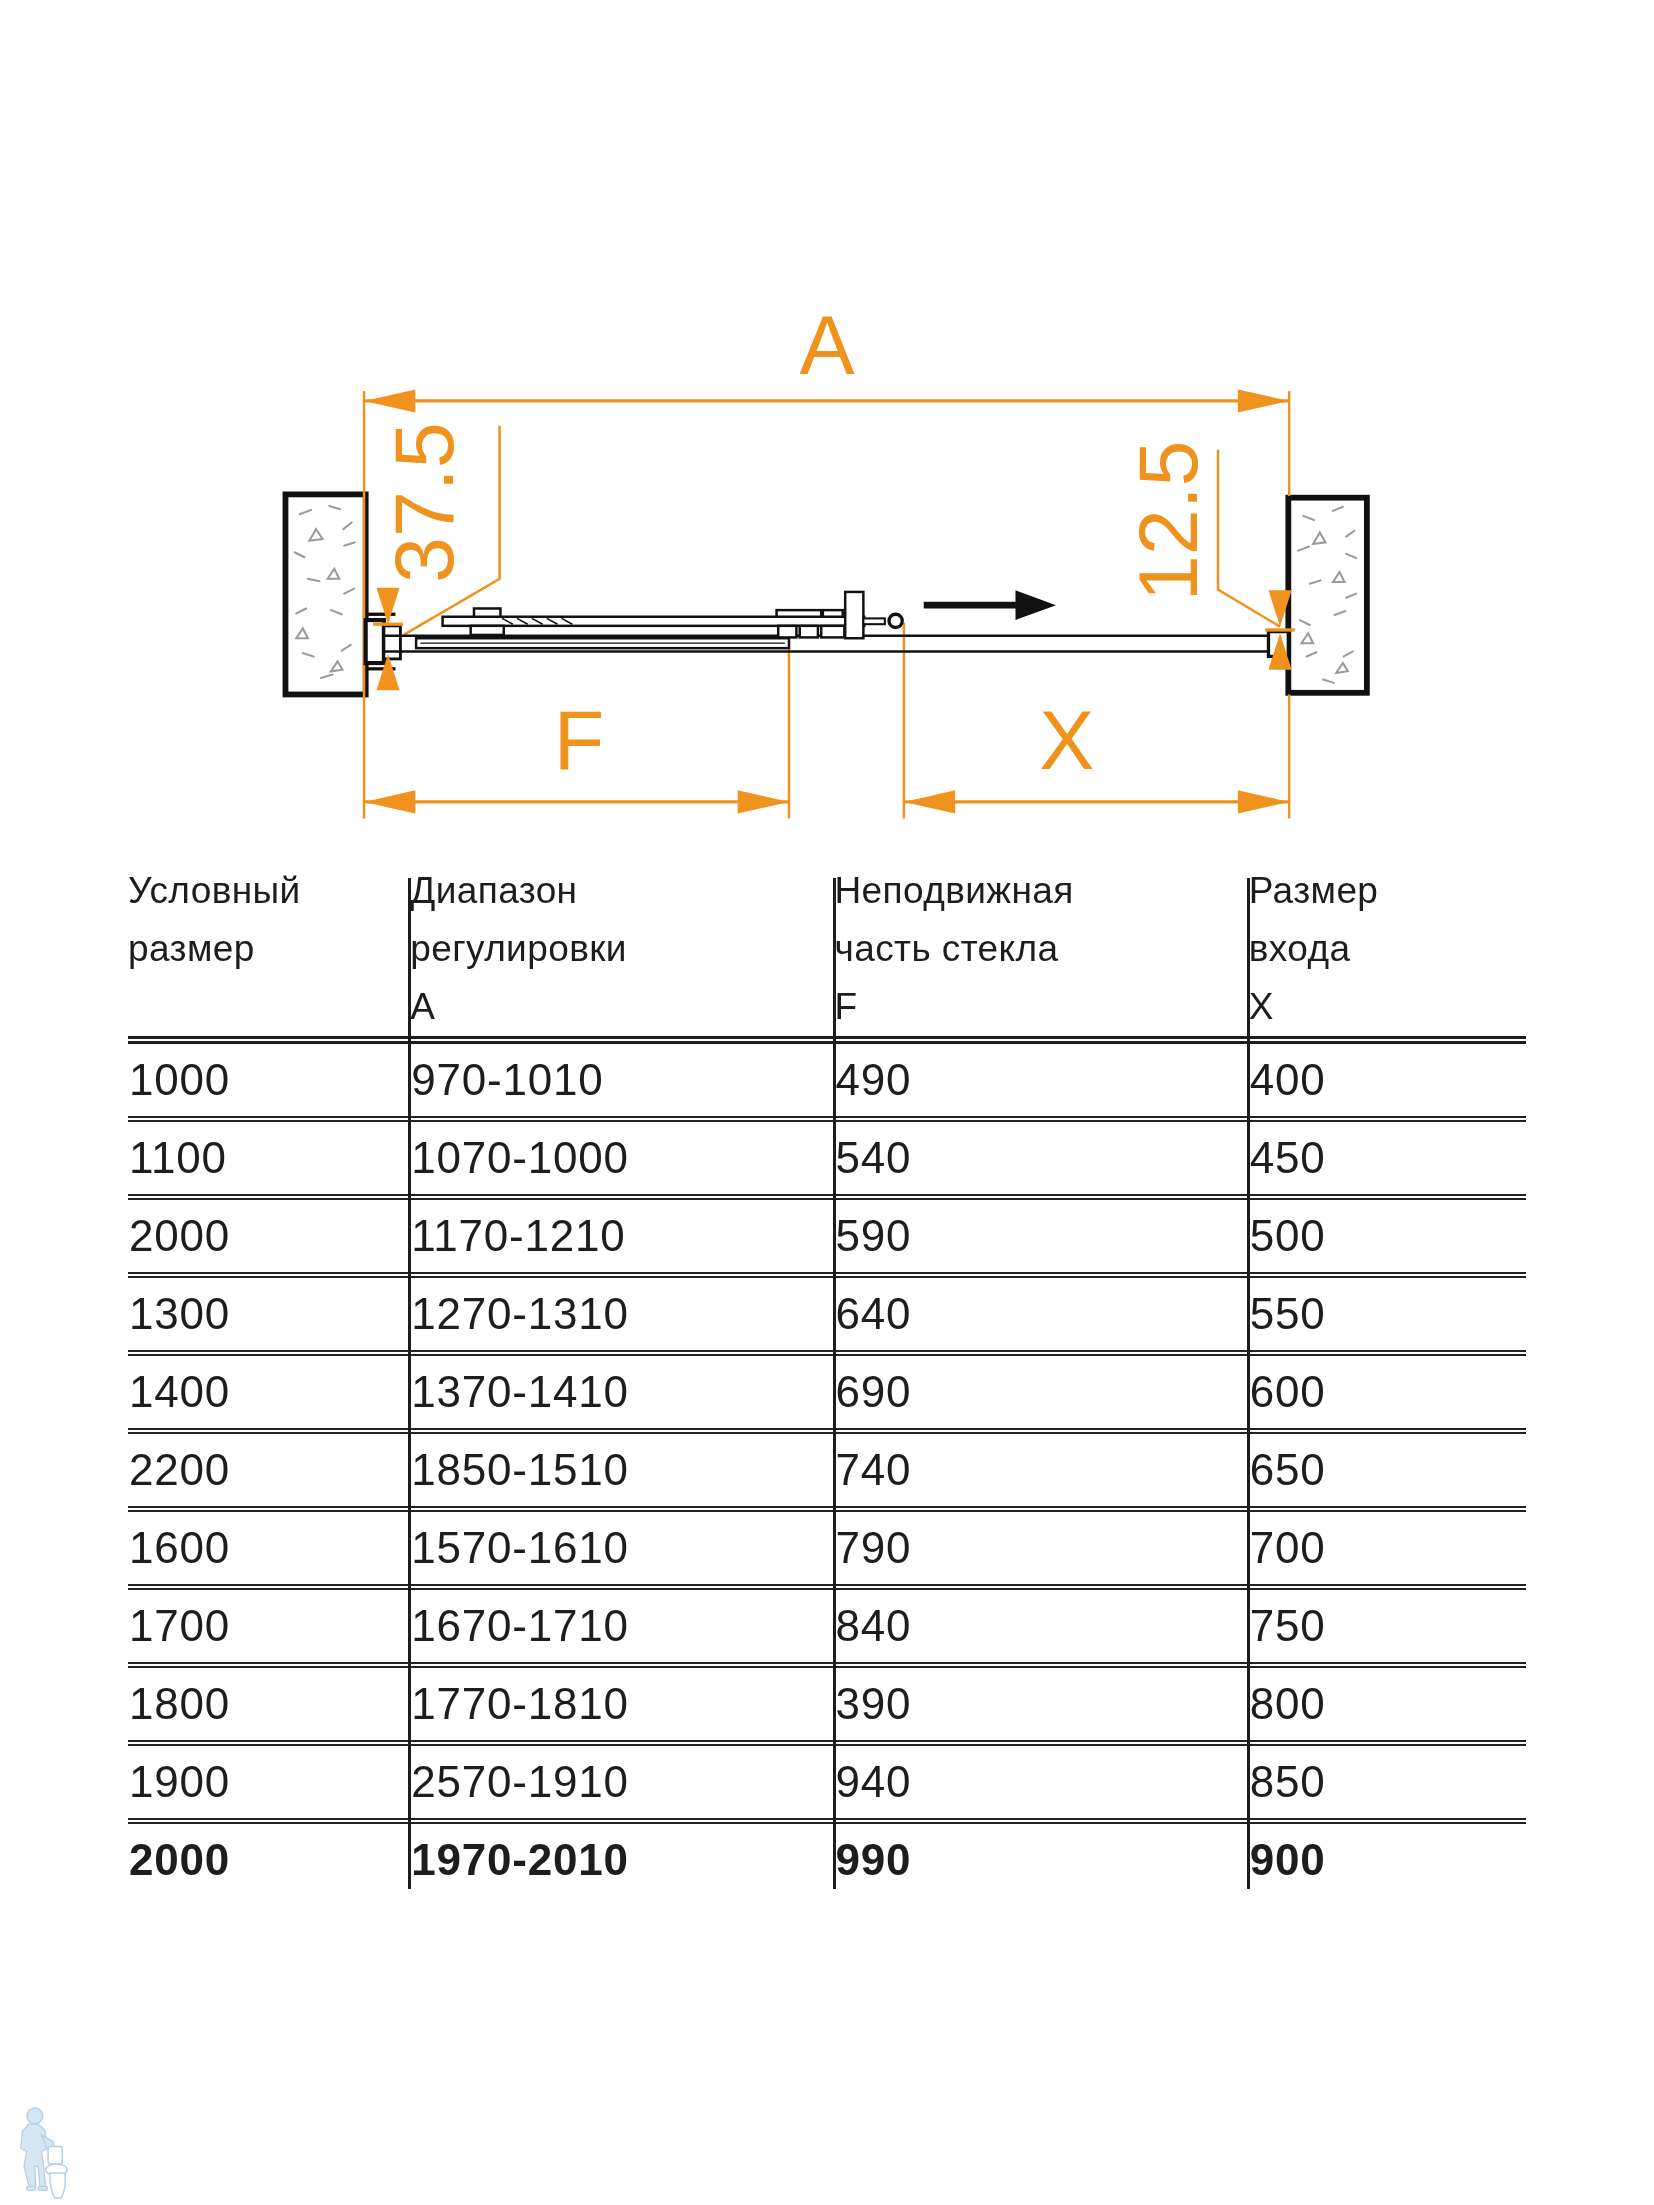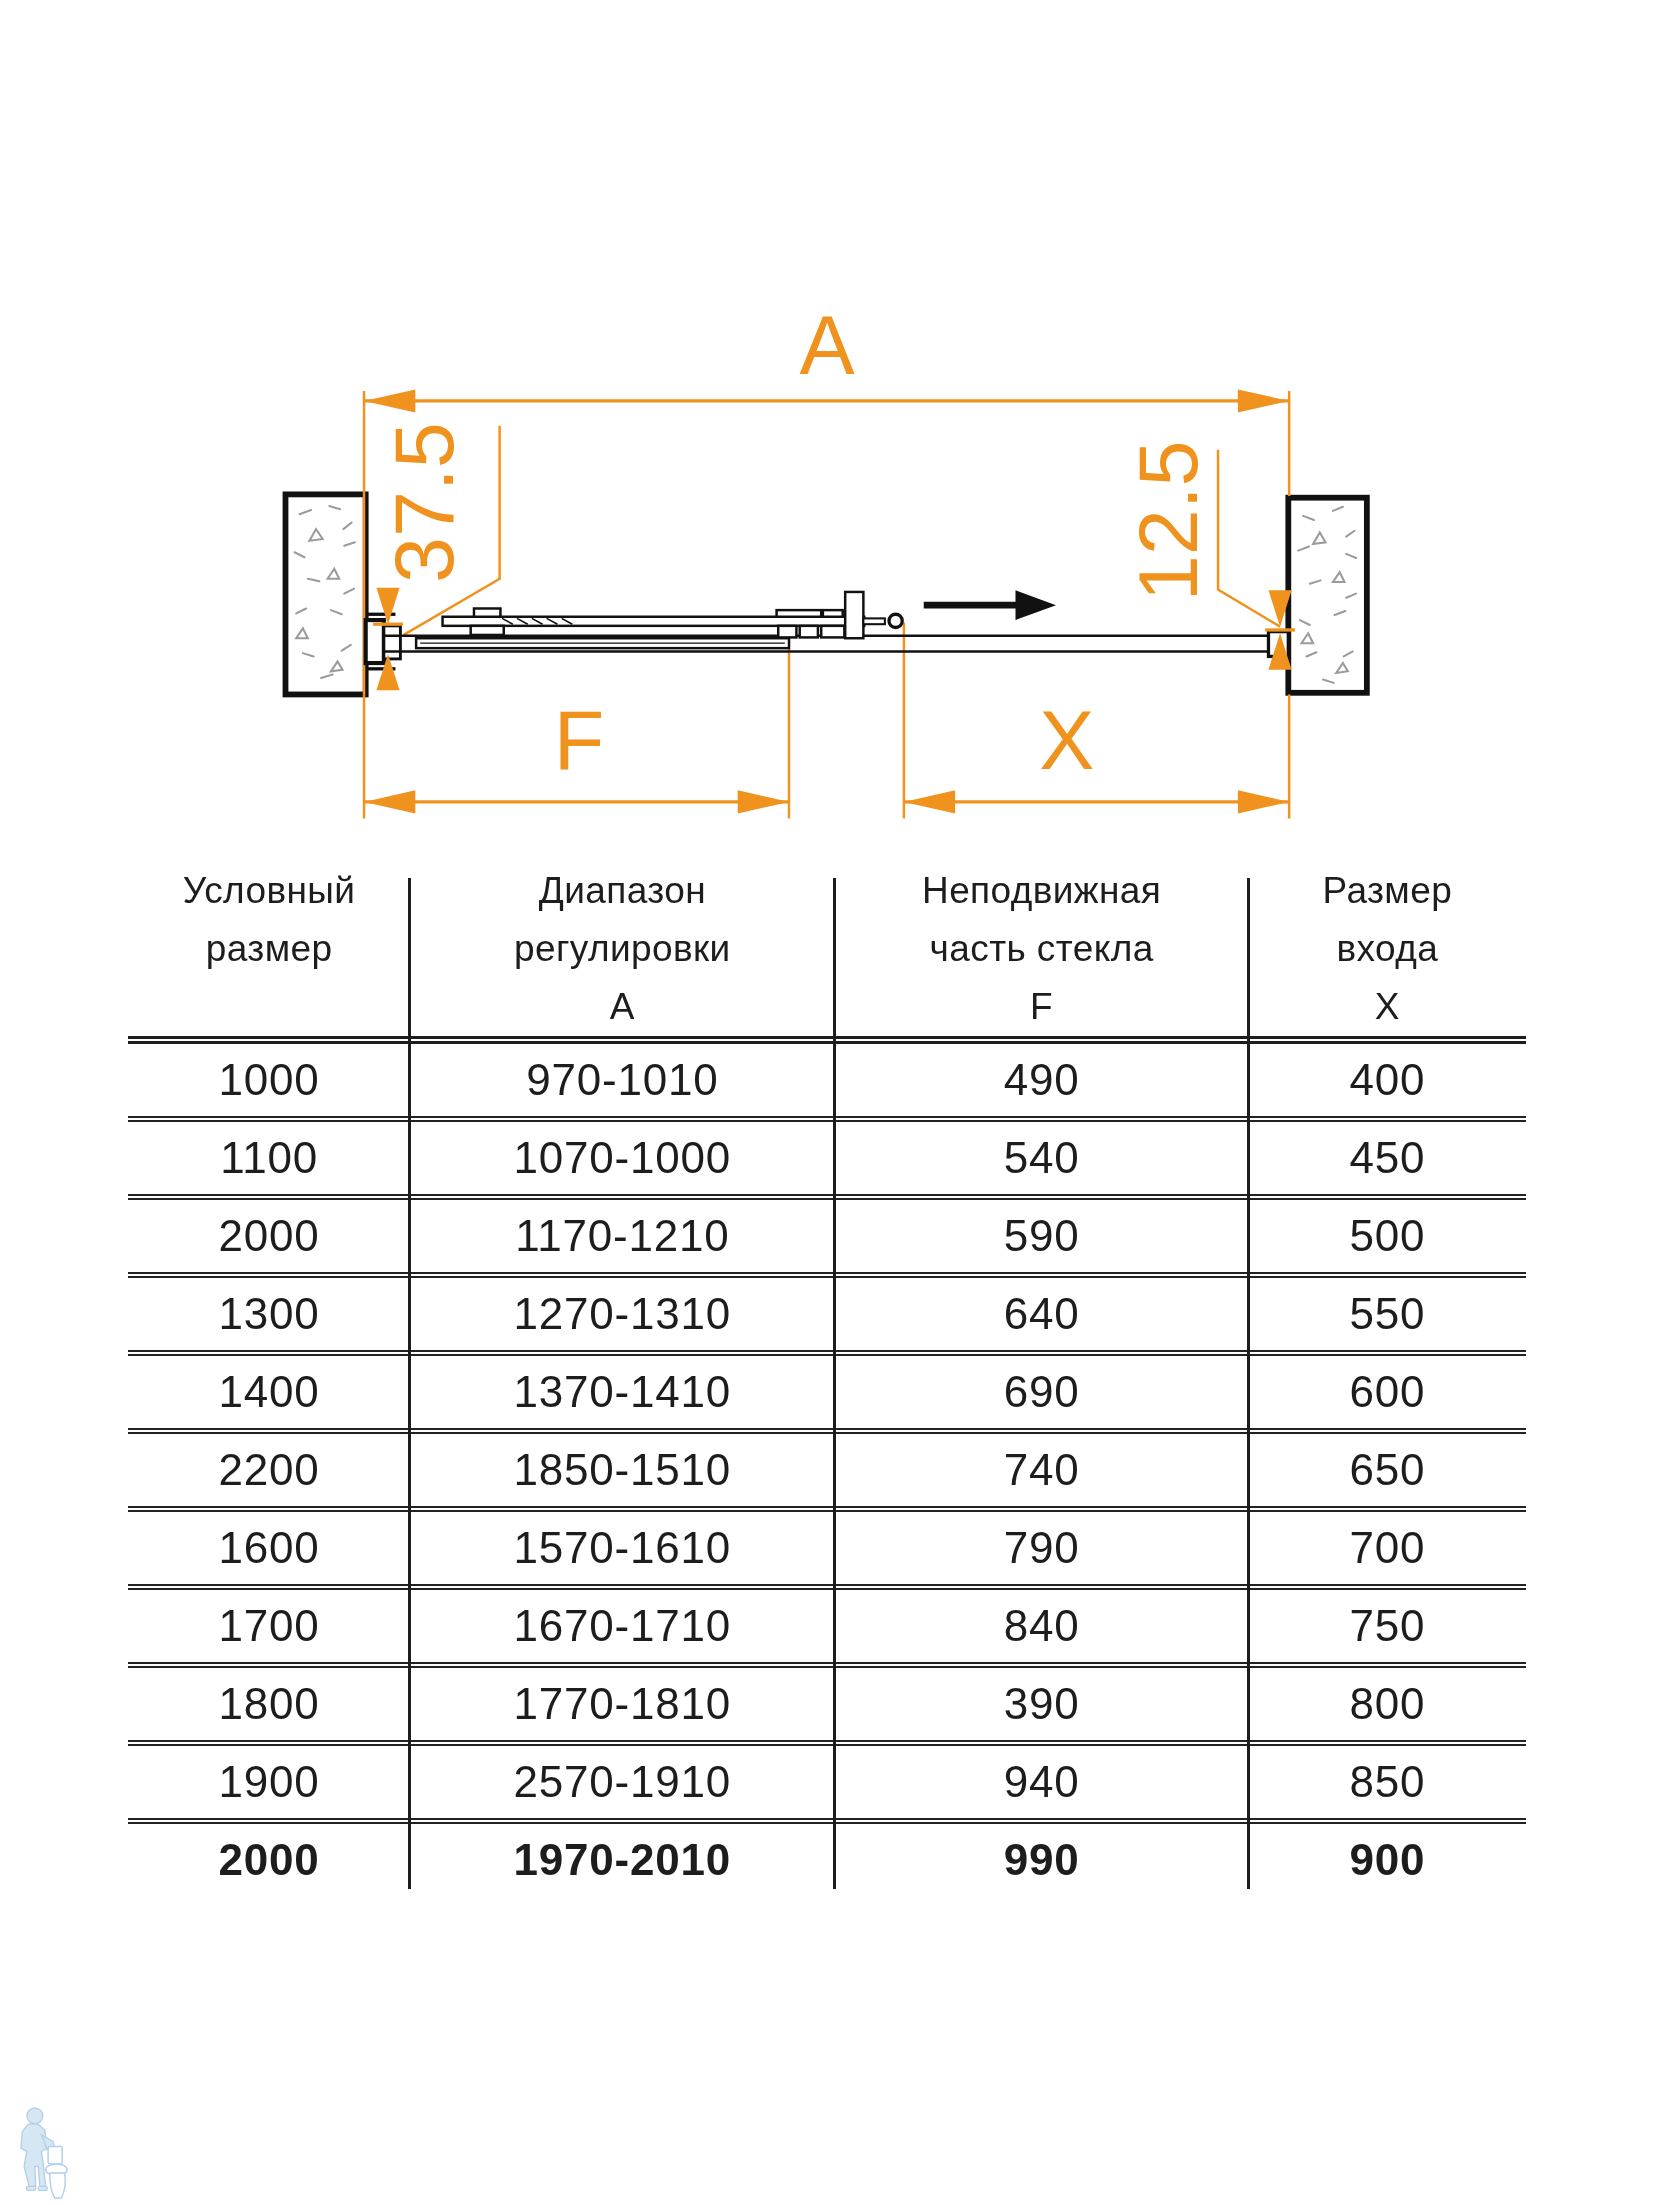--- a/index.html
+++ b/index.html
@@ -10,24 +10,24 @@
   svg text{font-family:"Liberation Sans", sans-serif;}
 
   .diagram{position:absolute;left:0;top:0;}
 
   
   .spec-table-wrap{position:absolute;left:128px;top:860px;width:1398px;}
   table.spec{border-collapse:collapse;table-layout:fixed;width:1398px;
              color:#1d1d1d;}
   col.c1{width:282px;} col.c2{width:424px;} col.c3{width:414px;} col.c4{width:277px;}
   th{font-weight:normal;font-size:37px;line-height:58px;vertical-align:top;
-     height:169px;padding:1.7px 0 0 0;text-align:center;letter-spacing:0.4px;
+     height:169px;padding:1.7px 0 0 0;text-align:left;letter-spacing:0.4px;
      border-bottom:8.3px double #1d1d1d;}
   th .hl{display:block;}
-  td{height:70px;font-size:44px;text-align:center;vertical-align:middle;
+  td{height:70px;font-size:44px;text-align:left;vertical-align:middle;
      letter-spacing:0.8px;border-bottom:6.6px double #222;}
   tr:last-child td{border-bottom:none;font-weight:bold;}
   .vline{position:absolute;top:18px;height:1011px;width:2.5px;background:#1d1d1d;}
   .vline.v1{left:280px;} .vline.v2{left:705px;} .vline.v3{left:1119px;}
 
   .watermark{position:absolute;left:10px;top:2105px;opacity:.85;}
 </style>
 </head>
 <body>
 

